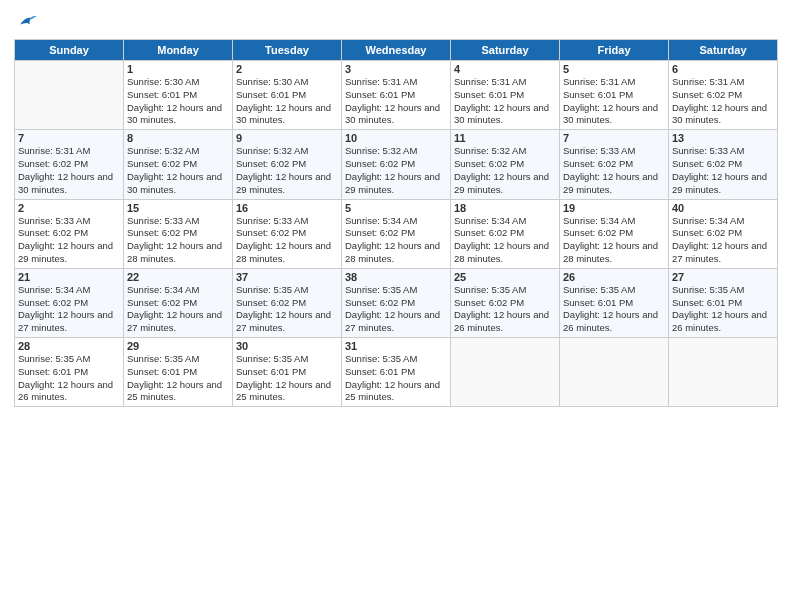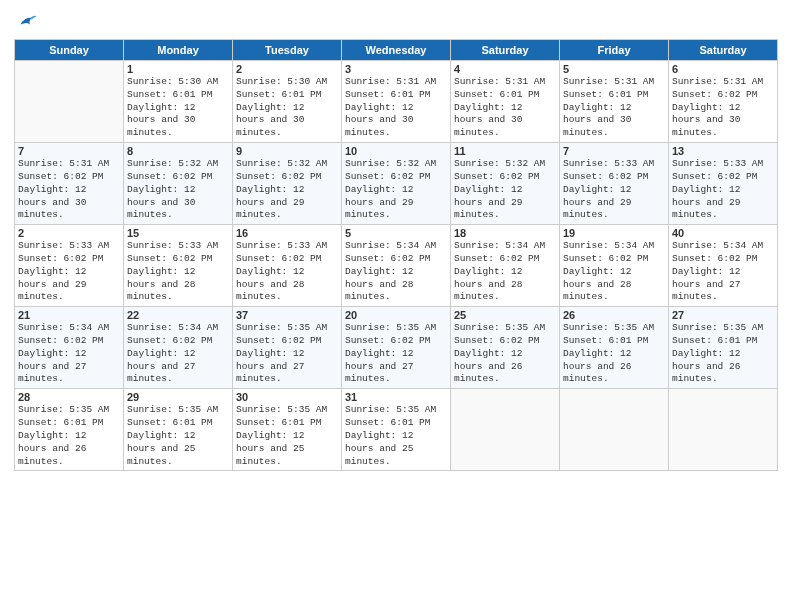--- a/index.html
+++ b/index.html
@@ -83,21 +83,20 @@
       font-weight: bold;
       font-size: 11px;
       color: #333;
       display: block;
       margin-bottom: 1px;
     }
     .day-info {
       color: #333;
       font-size: 9.5px;
       line-height: 1.35;
-      font-family: Liberation Mono, monospace;
     }
     .empty-cell {
       background: #f9f9f9 !important;
     }
     .row-alt td { background: #eef3fa; }
   </style>
 </head>
 <body>
 
 <div class="page">
@@ -222,21 +221,21 @@
           </td>
           <td>
             <span class="day-number">22</span>
             <div class="day-info">Sunrise: 5:34 AM<br>Sunset: 6:02 PM<br>Daylight: 12 hours and 27 minutes.</div>
           </td>
           <td>
             <span class="day-number">37</span>
             <div class="day-info">Sunrise: 5:35 AM<br>Sunset: 6:02 PM<br>Daylight: 12 hours and 27 minutes.</div>
           </td>
           <td>
-            <span class="day-number">20</span>
+            <span class="day-number">38</span>
             <div class="day-info">Sunrise: 5:35 AM<br>Sunset: 6:02 PM<br>Daylight: 12 hours and 27 minutes.</div>
           </td>
           <td>
             <span class="day-number">25</span>
             <div class="day-info">Sunrise: 5:35 AM<br>Sunset: 6:02 PM<br>Daylight: 12 hours and 26 minutes.</div>
           </td>
           <td>
             <span class="day-number">26</span>
             <div class="day-info">Sunrise: 5:35 AM<br>Sunset: 6:01 PM<br>Daylight: 12 hours and 26 minutes.</div>
           </td>

